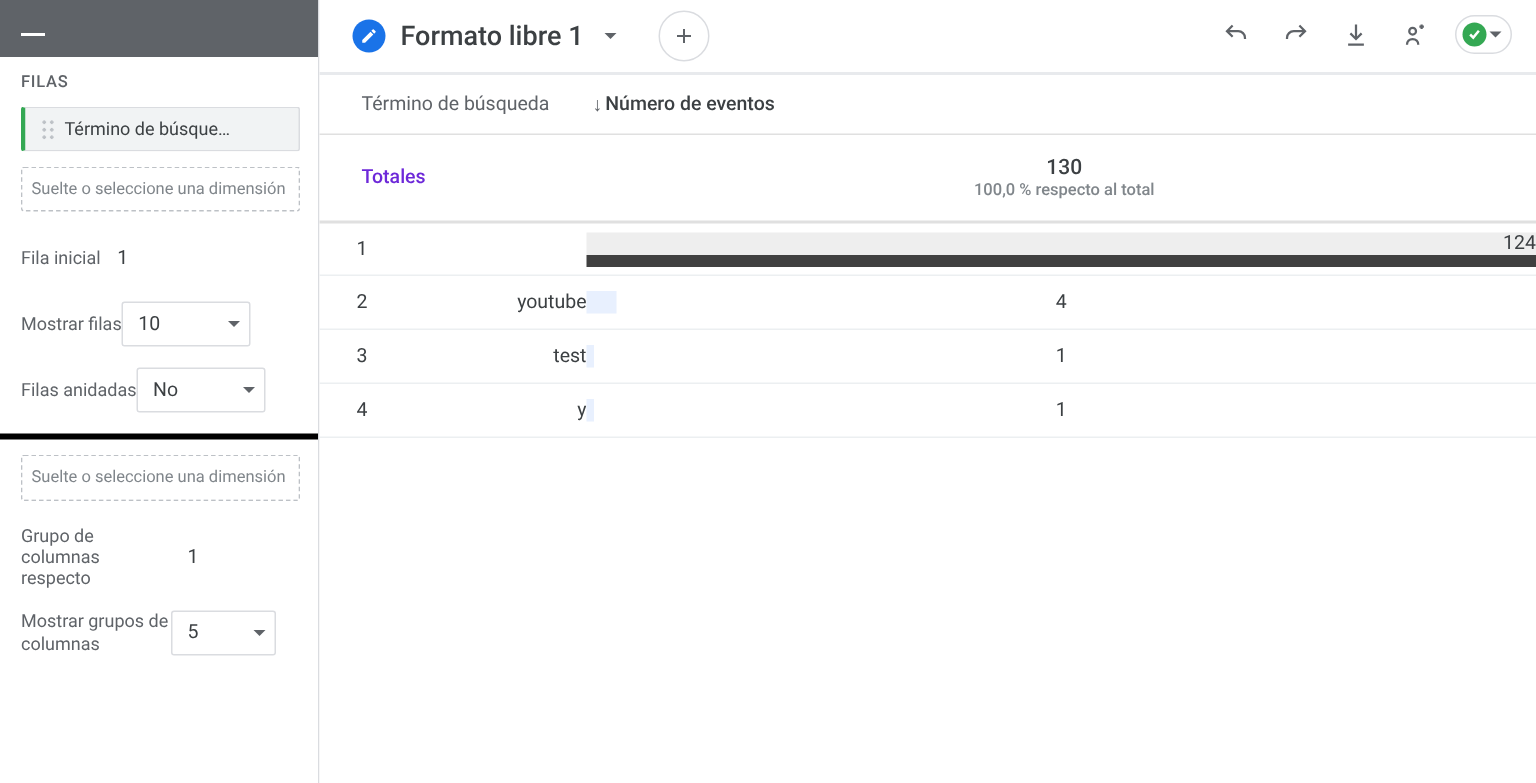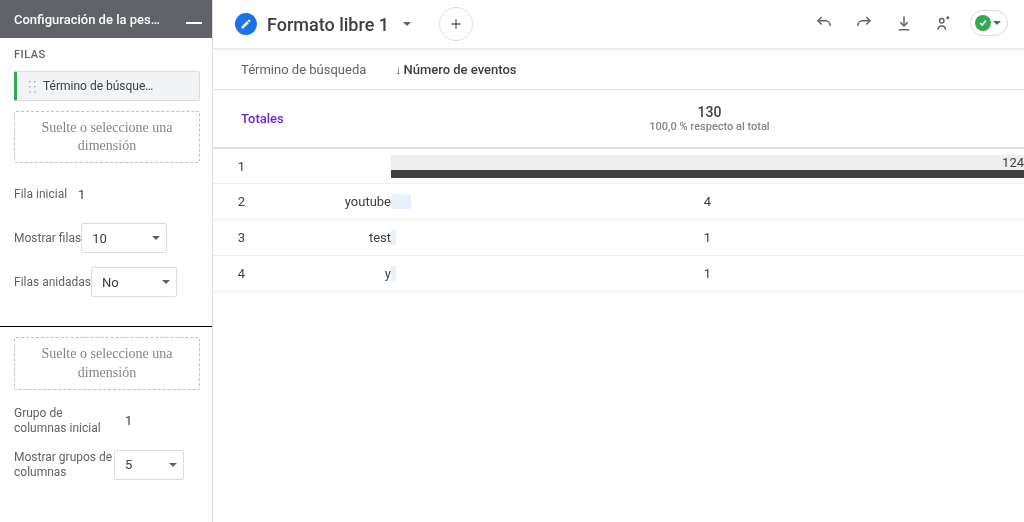--- a/index.html
+++ b/index.html
@@ -43,21 +43,21 @@
     text-overflow: ellipsis;
   }
   .sidebar-header .minimize {
     width: 16px; height: 2px;
     background: #fff;
     margin-top: 8px;
   }
 
   .panel-section {
     padding: 10px 12px 14px 14px;
-    border-bottom: 1px solid #000000;
+    border-bottom: 4px solid #000000;
   }
   .section-title {
     font-size: 11px;
     letter-spacing: .5px;
     color: #5f6368;
     margin-bottom: 10px;
     font-weight: 500;
   }
 
   .chip {
@@ -85,26 +85,24 @@
     background-size: 5px 5px;
     background-position: 0 0;
     margin-right: 6px;
     flex-shrink: 0;
   }
 
   .dropzone {
     border: 1px dashed #bdc1c6;
     border-radius: 2px;
     color: #80868b;
-    font-size: 14px;
-    text-align: center;
+    font-size: 11px;
     padding: 7px 6px;
     line-height: 1.3;
     margin-bottom: 16px;
-    font-family: Liberation Serif, serif;
   }
 
   .field-row {
     display: flex;
     align-items: center;
     margin-bottom: 14px;
   }
   .field-label {
     font-size: 12px;
     color: #5f6368;
@@ -287,21 +285,20 @@
   .data-row.first .bar { background:#eeeeee; }
 
 </style>
 </head>
 <body>
 
 <div class="app">
 
   <aside class="sidebar">
     <div class="sidebar-header">
-      <span class="title">Configuración de la pes…</span>
       <span class="minimize"></span>
     </div>
 
     <div class="panel-section">
       <div class="section-title">FILAS</div>
 
       <div class="chip active">
         <span class="grip"></span>
         <span>Término de búsque…</span>
       </div>
@@ -316,35 +313,35 @@
       </div>
 
       <div class="field-row">
         <span class="field-label">Mostrar filas</span>
         <div class="field-control">
           <span>10</span>
           <span class="caret-down"></span>
         </div>
       </div>
 
-      <div class="field-row" style="margin-bottom:15px">
+      <div class="field-row" style="margin-bottom:0">
         <span class="field-label">Filas anidadas</span>
         <div class="field-control">
           <span>No</span>
           <span class="caret-down"></span>
         </div>
       </div>
     </div>
 
     <div class="panel-section" style="border-bottom:none">
 
       <div class="dropzone">Suelte o seleccione una dimensión</div>
 
       <div class="field-row">
-        <span class="field-label" style="max-width:100px">Grupo de columnas inicial</span>
+        <span class="field-label" style="max-width:100px">Grupo de columnas respecto</span>
         <div class="field-control noborder" style="width:60px">
           <span>1</span>
         </div>
       </div>
 
       <div class="field-row" style="margin-bottom:0">
         <span class="field-label" style="max-width:100px">Mostrar grupos de columnas</span>
         <div class="field-control" style="width:70px">
           <span>5</span>
           <span class="caret-down"></span>

